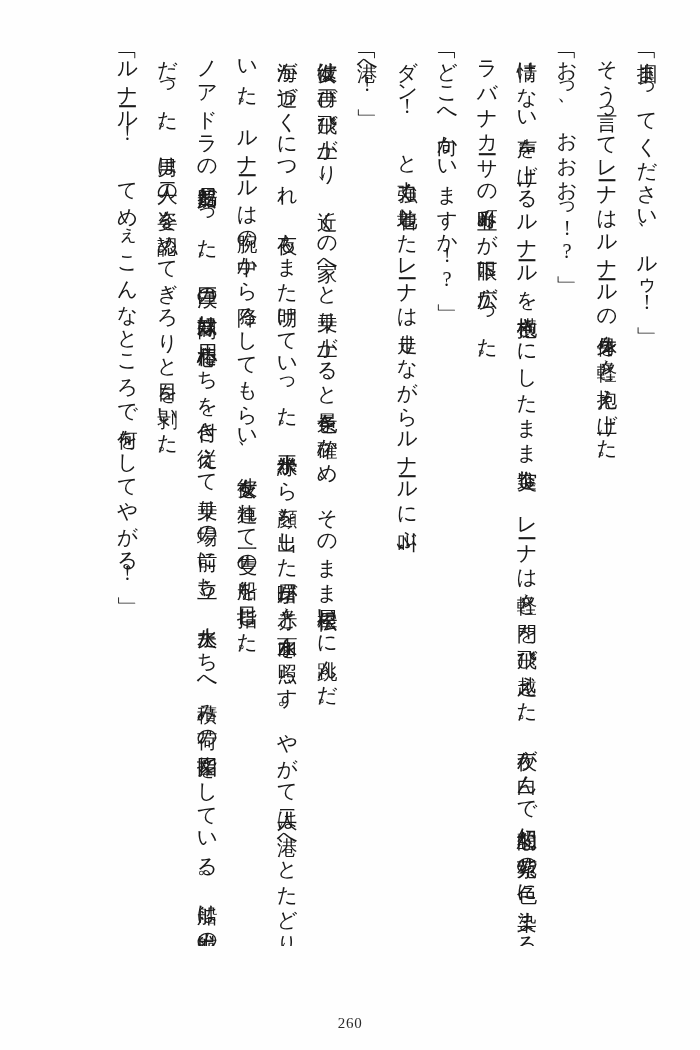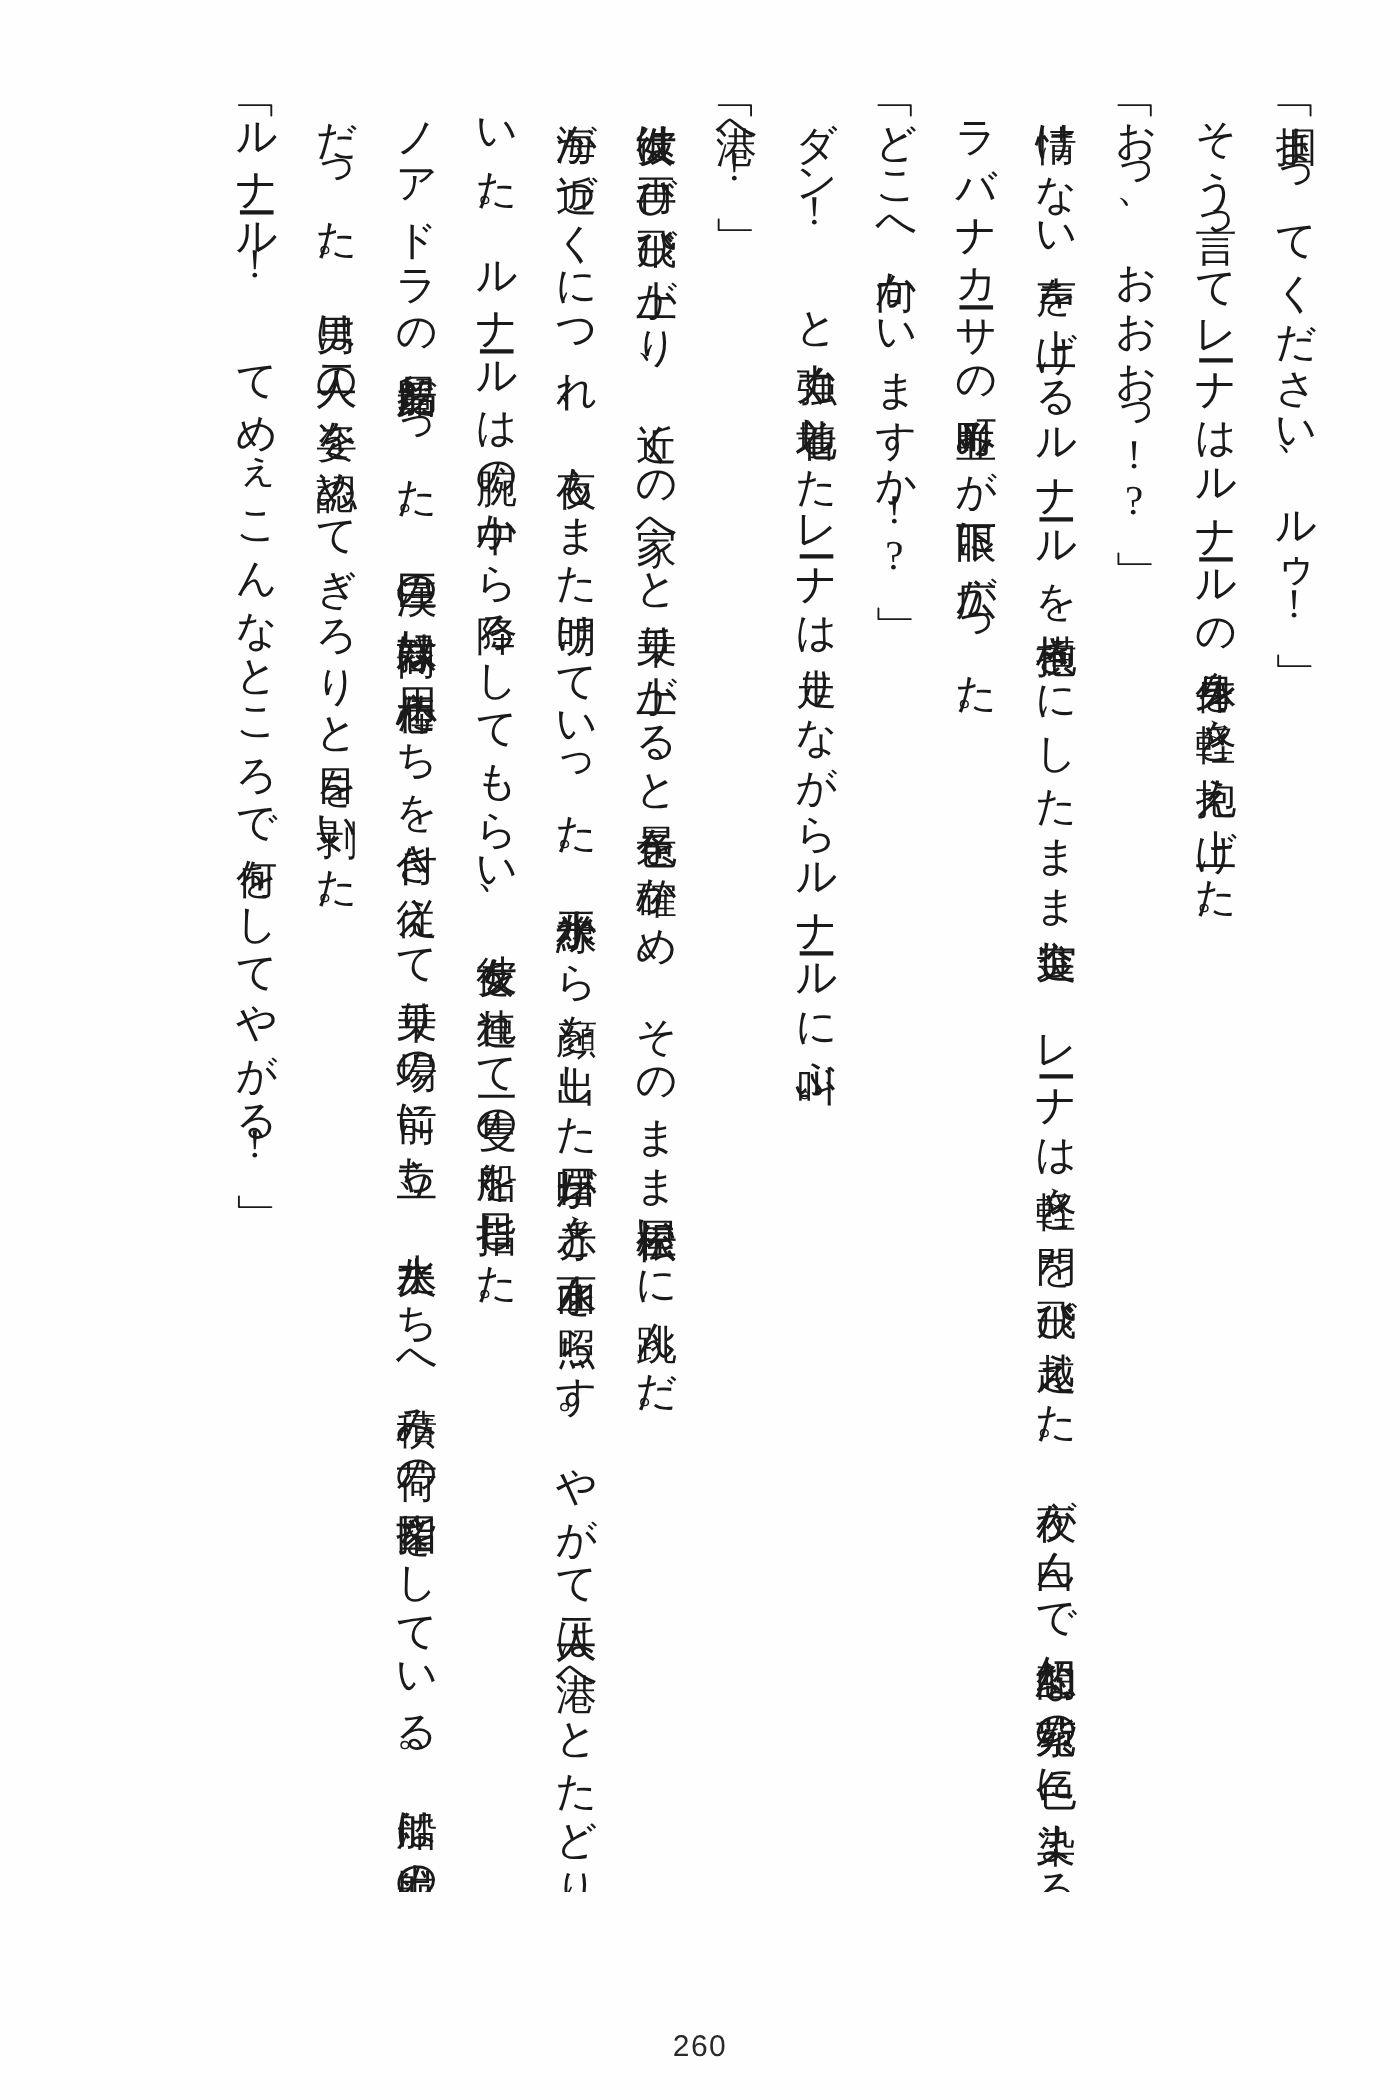--- a/index.html
+++ b/index.html
@@ -45,21 +45,21 @@
     text-indent: 0;
   }
   .page-number {
     position: absolute;
     bottom: 18px;
     left: 0;
     right: 0;
     text-align: center;
     font-size: 15px;
     color: #2a2a2a;
-    font-family: Liberation Sans, sans-serif;
+    font-family: Liberation Serif, serif;
     letter-spacing: 0.05em;
   }
 </style>
 </head>
 <body>
 
 <div class="page">
 
   <div class="text-block">
     <p class="noindent">「掴まってください、ルゥ!」</p>

